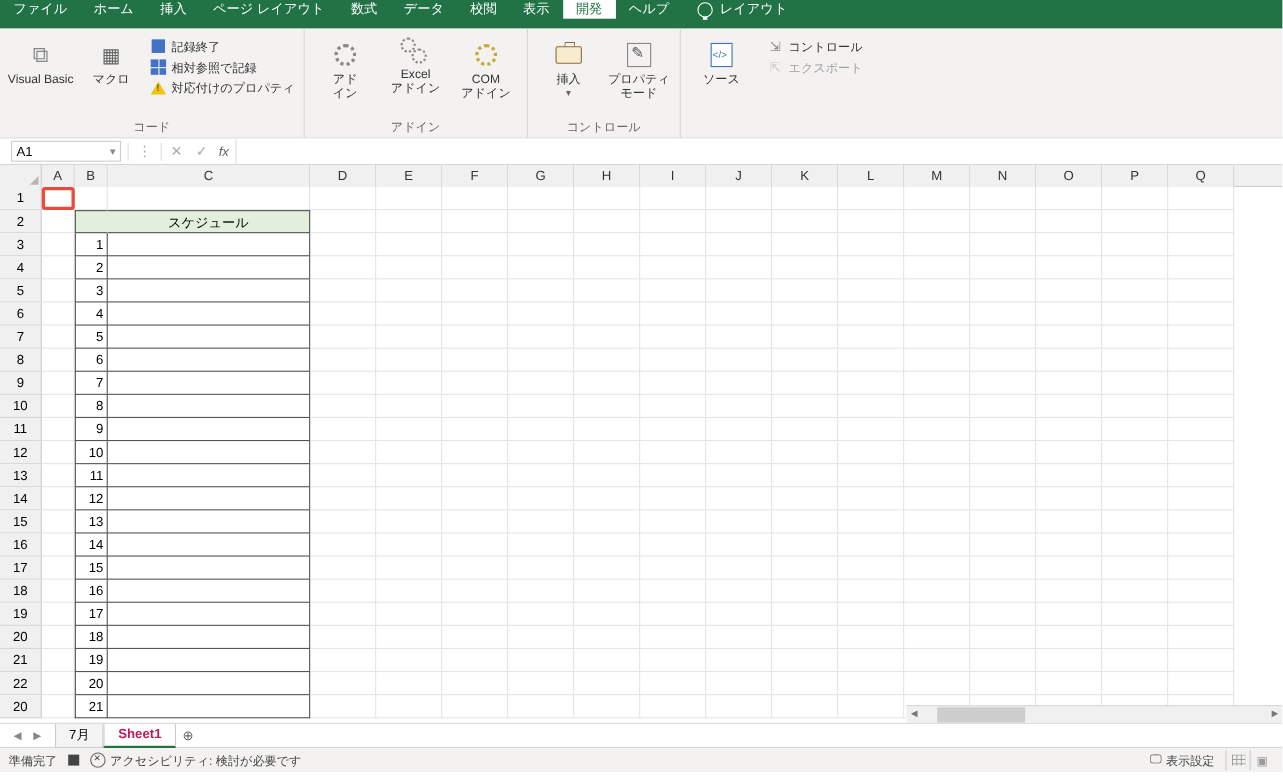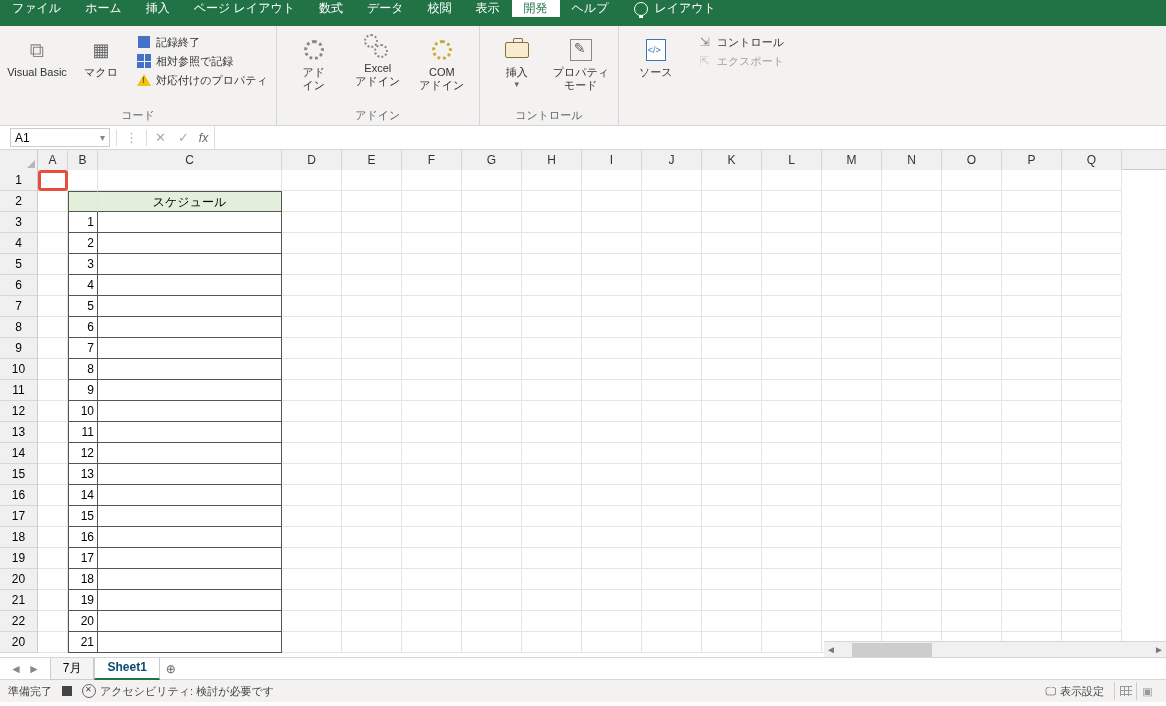--- a/index.html
+++ b/index.html
@@ -83,21 +83,21 @@
 .hscroll { position: absolute; right: 0; bottom: 0; left: 824px; height: 16px; background: #f0f0f0; border-top: 1px solid #d6d6d6; display: flex; align-items: center; }
 .hscroll .track { flex: 1; height: 14px; background: #f0f0f0; margin: 0 14px; position: relative; }
 .hscroll .thumb { position: absolute; left: 0; width: 80px; height: 14px; background: #cdcdcd; }
 .hscroll .arr { width: 14px; text-align: center; color: #777; font-size: 10px; cursor: pointer; }
 
 
 .sheet-bar { height: 22px; display: flex; align-items: center; border-bottom: 1px solid #d6d6d6; background: #fff; font-size: 12px; }
 .sheet-nav { display: flex; gap: 6px; padding: 0 10px; color: #888; }
 .sheet-nav span { cursor: pointer; }
 .sheet-tab { padding: 2px 12px; border: 1px solid #ccc; border-top: none; background: #f4f4f4; cursor: pointer; }
-.sheet-tab.active { background: #fff; border-bottom: 2px solid #217346; color: #0c4a6e; font-weight: 600; }
+.sheet-tab.active { background: #fff; border-bottom: 2px solid #217346; color: #be185d; font-weight: 600; }
 .add-sheet { width: 22px; height: 22px; display: flex; align-items: center; justify-content: center; color: #666; cursor: pointer; }
 
 
 .status-bar { height: 22px; background: #f3f2f1; display: flex; align-items: center; justify-content: space-between; font-size: 11px; color: #444; padding: 0 8px; }
 .status-left { display: flex; align-items: center; gap: 10px; }
 .rec-stop { width: 10px; height: 10px; background: #444; }
 .acc { display: flex; align-items: center; gap: 4px; }
 .acc-icon { width: 14px; height: 14px; border: 1px solid #666; border-radius: 50%; position: relative; }
 .acc-icon::after { content: "✕"; font-size: 8px; position: absolute; left: 2px; top: 0; }
 .status-right { display: flex; align-items: center; gap: 10px; }

